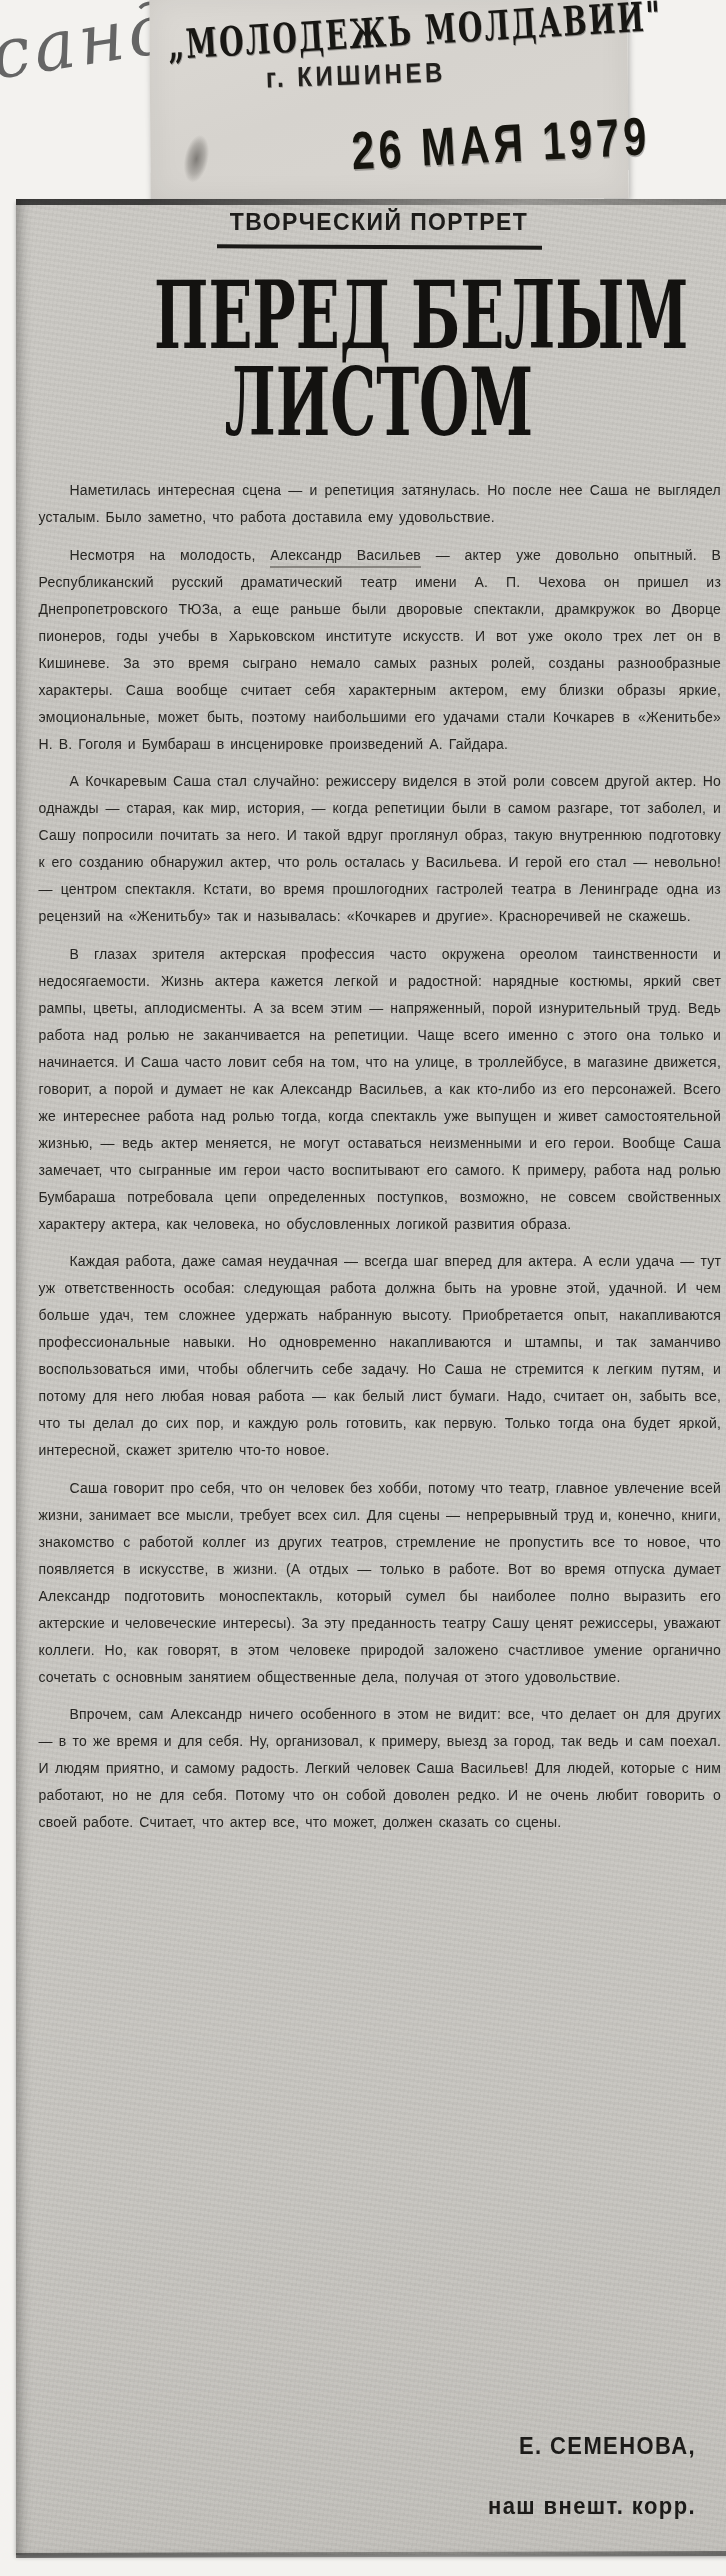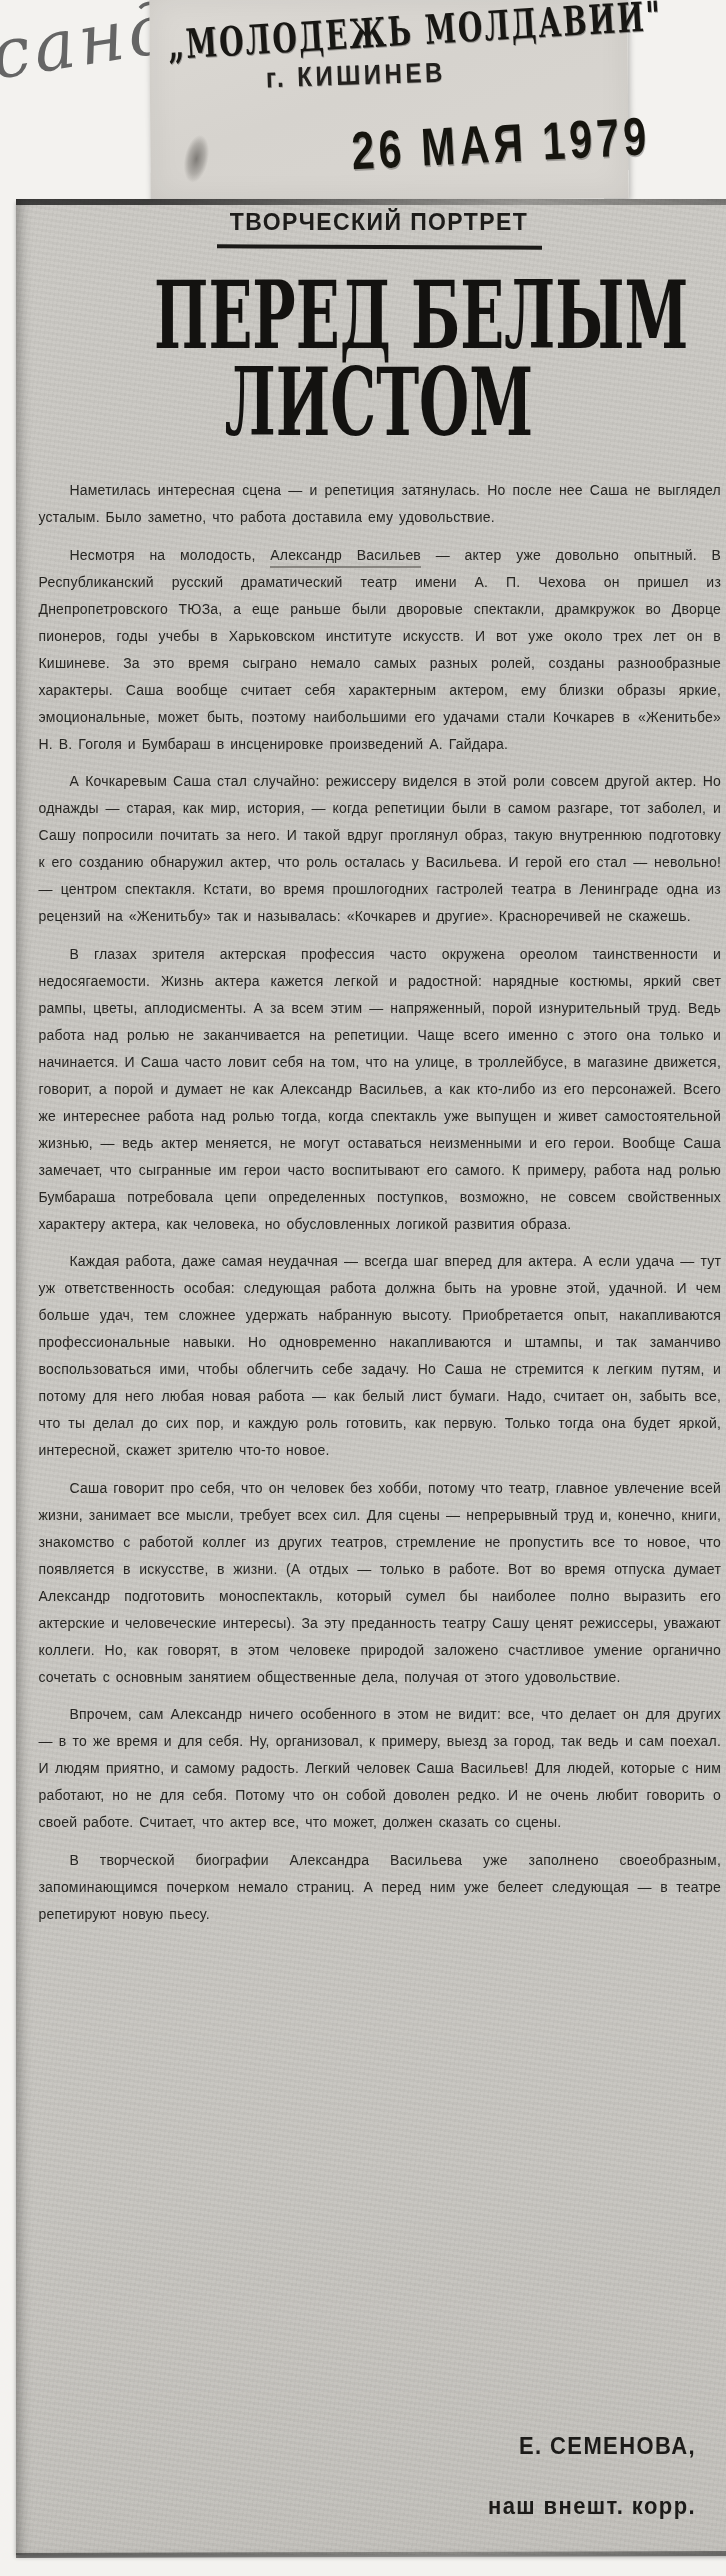--- a/index.html
+++ b/index.html
@@ -144,21 +144,20 @@
     </div>
 
     <div class="article-body">
       <p>Наметилась интересная сцена — и репетиция затянулась. Но после нее Саша не выглядел усталым. Было заметно, что работа доставила ему удовольствие.</p>
       <p><span>Несмотря на молодость, </span><span class="pencil-underline">Александр Васильев</span><span> — актер уже довольно опытный. В Республиканский русский драматический театр имени А. П. Чехова он пришел из Днепропетровского ТЮЗа, а еще раньше были дворовые спектакли, драмкружок во Дворце пионеров, годы учебы в Харьковском институте искусств. И вот уже около трех лет он в Кишиневе. За это время сыграно немало самых разных ролей, созданы разнообразные характеры. Саша вообще считает себя характерным актером, ему близки образы яркие, эмоциональные, может быть, поэтому наибольшими его удачами стали Кочкарев в «Женитьбе» Н. В. Гоголя и Бумбараш в инсценировке произведений А. Гайдара.</span></p>
       <p>А Кочкаревым Саша стал случайно: режиссеру виделся в этой роли совсем другой актер. Но однажды — старая, как мир, история, — когда репетиции были в самом разгаре, тот заболел, и Сашу попросили почитать за него. И такой вдруг проглянул образ, такую внутреннюю подготовку к его созданию обнаружил актер, что роль осталась у Васильева. И герой его стал — невольно! — центром спектакля. Кстати, во время прошлогодних гастролей театра в Ленинграде одна из рецензий на «Женитьбу» так и называлась: «Кочкарев и другие». Красноречивей не скажешь.</p>
       <p>В глазах зрителя актерская профессия часто окружена ореолом таинственности и недосягаемости. Жизнь актера кажется легкой и радостной: нарядные костюмы, яркий свет рампы, цветы, аплодисменты. А за всем этим — напряженный, порой изнурительный труд. Ведь работа над ролью не заканчивается на репетиции. Чаще всего именно с этого она только и начинается. И Саша часто ловит себя на том, что на улице, в троллейбусе, в магазине движется, говорит, а порой и думает не как Александр Васильев, а как кто-либо из его персонажей. Всего же интереснее работа над ролью тогда, когда спектакль уже выпущен и живет самостоятельной жизнью, — ведь актер меняется, не могут оставаться неизменными и его герои. Вообще Саша замечает, что сыгранные им герои часто воспитывают его самого. К примеру, работа над ролью Бумбараша потребовала цепи определенных поступков, возможно, не совсем свойственных характеру актера, как человека, но обусловленных логикой развития образа.</p>
       <p>Каждая работа, даже самая неудачная — всегда шаг вперед для актера. А если удача — тут уж ответственность особая: следующая работа должна быть на уровне этой, удачной. И чем больше удач, тем сложнее удержать набранную высоту. Приобретается опыт, накапливаются профессиональные навыки. Но одновременно накапливаются и штампы, и так заманчиво воспользоваться ими, чтобы облегчить себе задачу. Но Саша не стремится к легким путям, и потому для него любая новая работа — как белый лист бумаги. Надо, считает он, забыть все, что ты делал до сих пор, и каждую роль готовить, как первую. Только тогда она будет яркой, интересной, скажет зрителю что-то новое.</p>
       <p>Саша говорит про себя, что он человек без хобби, потому что театр, главное увлечение всей жизни, занимает все мысли, требует всех сил. Для сцены — непрерывный труд и, конечно, книги, знакомство с работой коллег из других театров, стремление не пропустить все то новое, что появляется в искусстве, в жизни. (А отдых — только в работе. Вот во время отпуска думает Александр подготовить моноспектакль, который сумел бы наиболее полно выразить его актерские и человеческие интересы). За эту преданность театру Сашу ценят режиссеры, уважают коллеги. Но, как говорят, в этом человеке природой заложено счастливое умение органично сочетать с основным занятием общественные дела, получая от этого удовольствие.</p>
       <p>Впрочем, сам Александр ничего особенного в этом не видит: все, что делает он для других — в то же время и для себя. Ну, организовал, к примеру, выезд за город, так ведь и сам поехал. И людям приятно, и самому радость. Легкий человек Саша Васильев! Для людей, которые с ним работают, но не для себя. Потому что он собой доволен редко. И не очень любит говорить о своей работе. Считает, что актер все, что может, должен сказать со сцены.</p>
-      <p>В творческой биографии Александра Васильева уже заполнено своеобразным, запоминающимся почерком немало страниц. А перед ним уже белеет следующая — в театре репетируют новую пьесу.</p>
     </div>
 
     <div class="signature">
       <div>Е. СЕМЕНОВА,</div>
       <div>наш внешт. корр.</div>
     </div>
 
   </div>
 
 </div>

